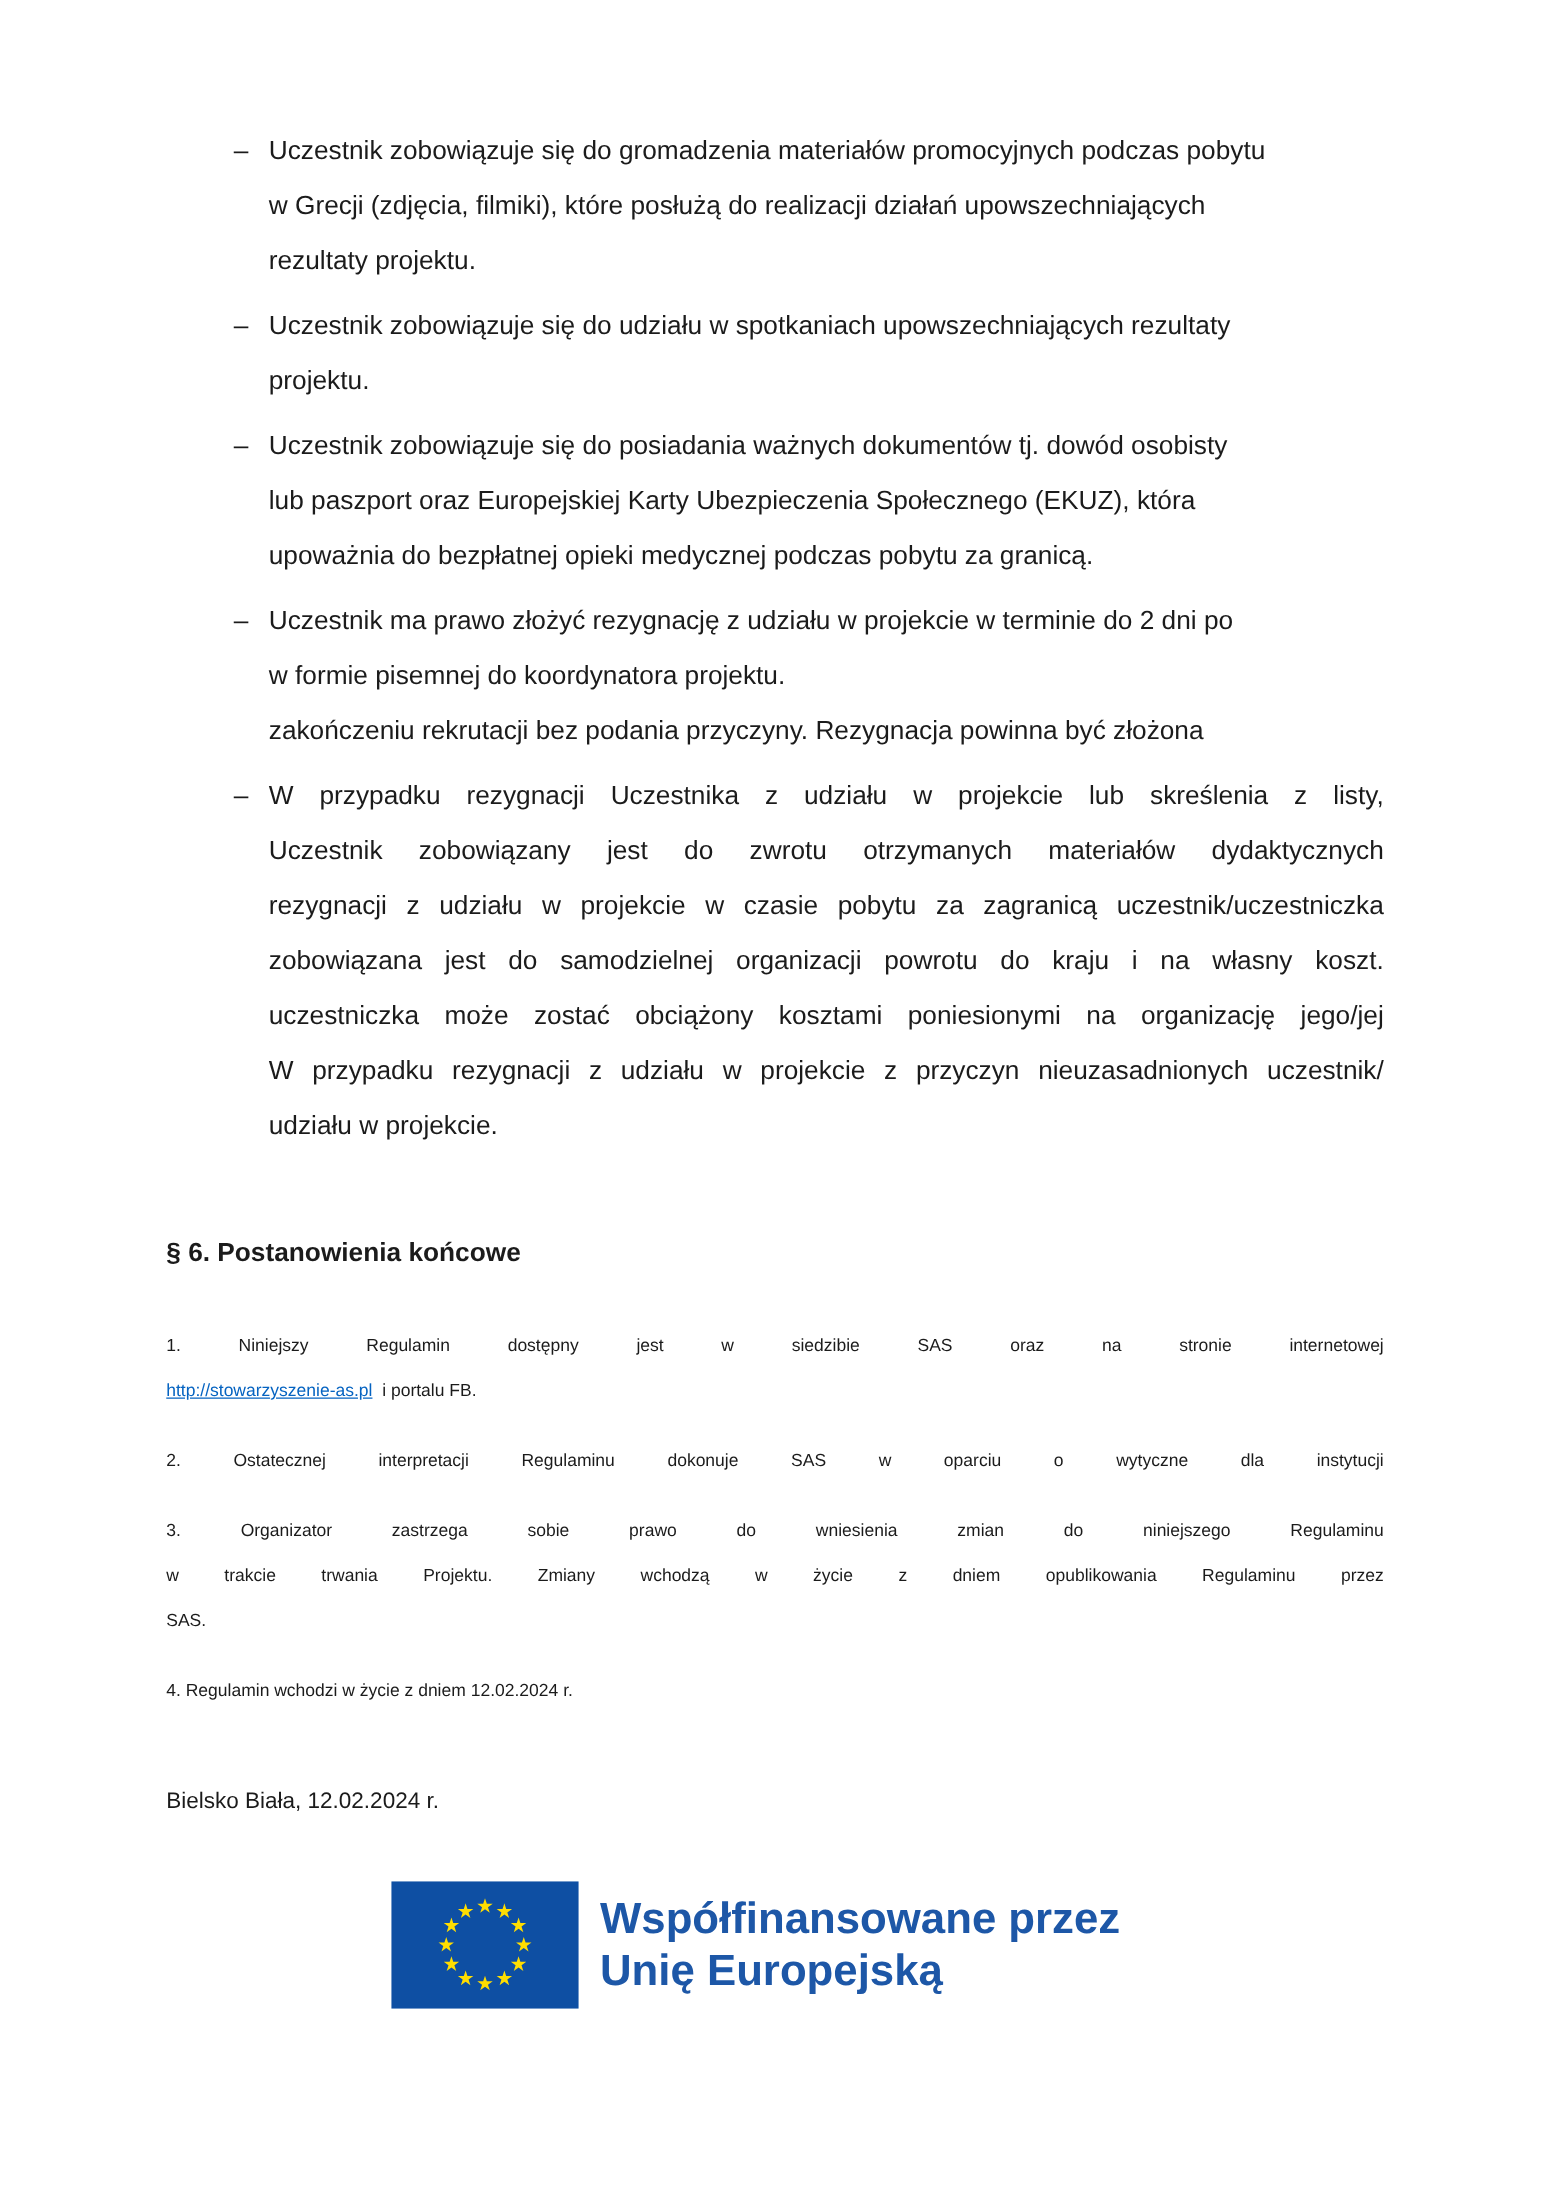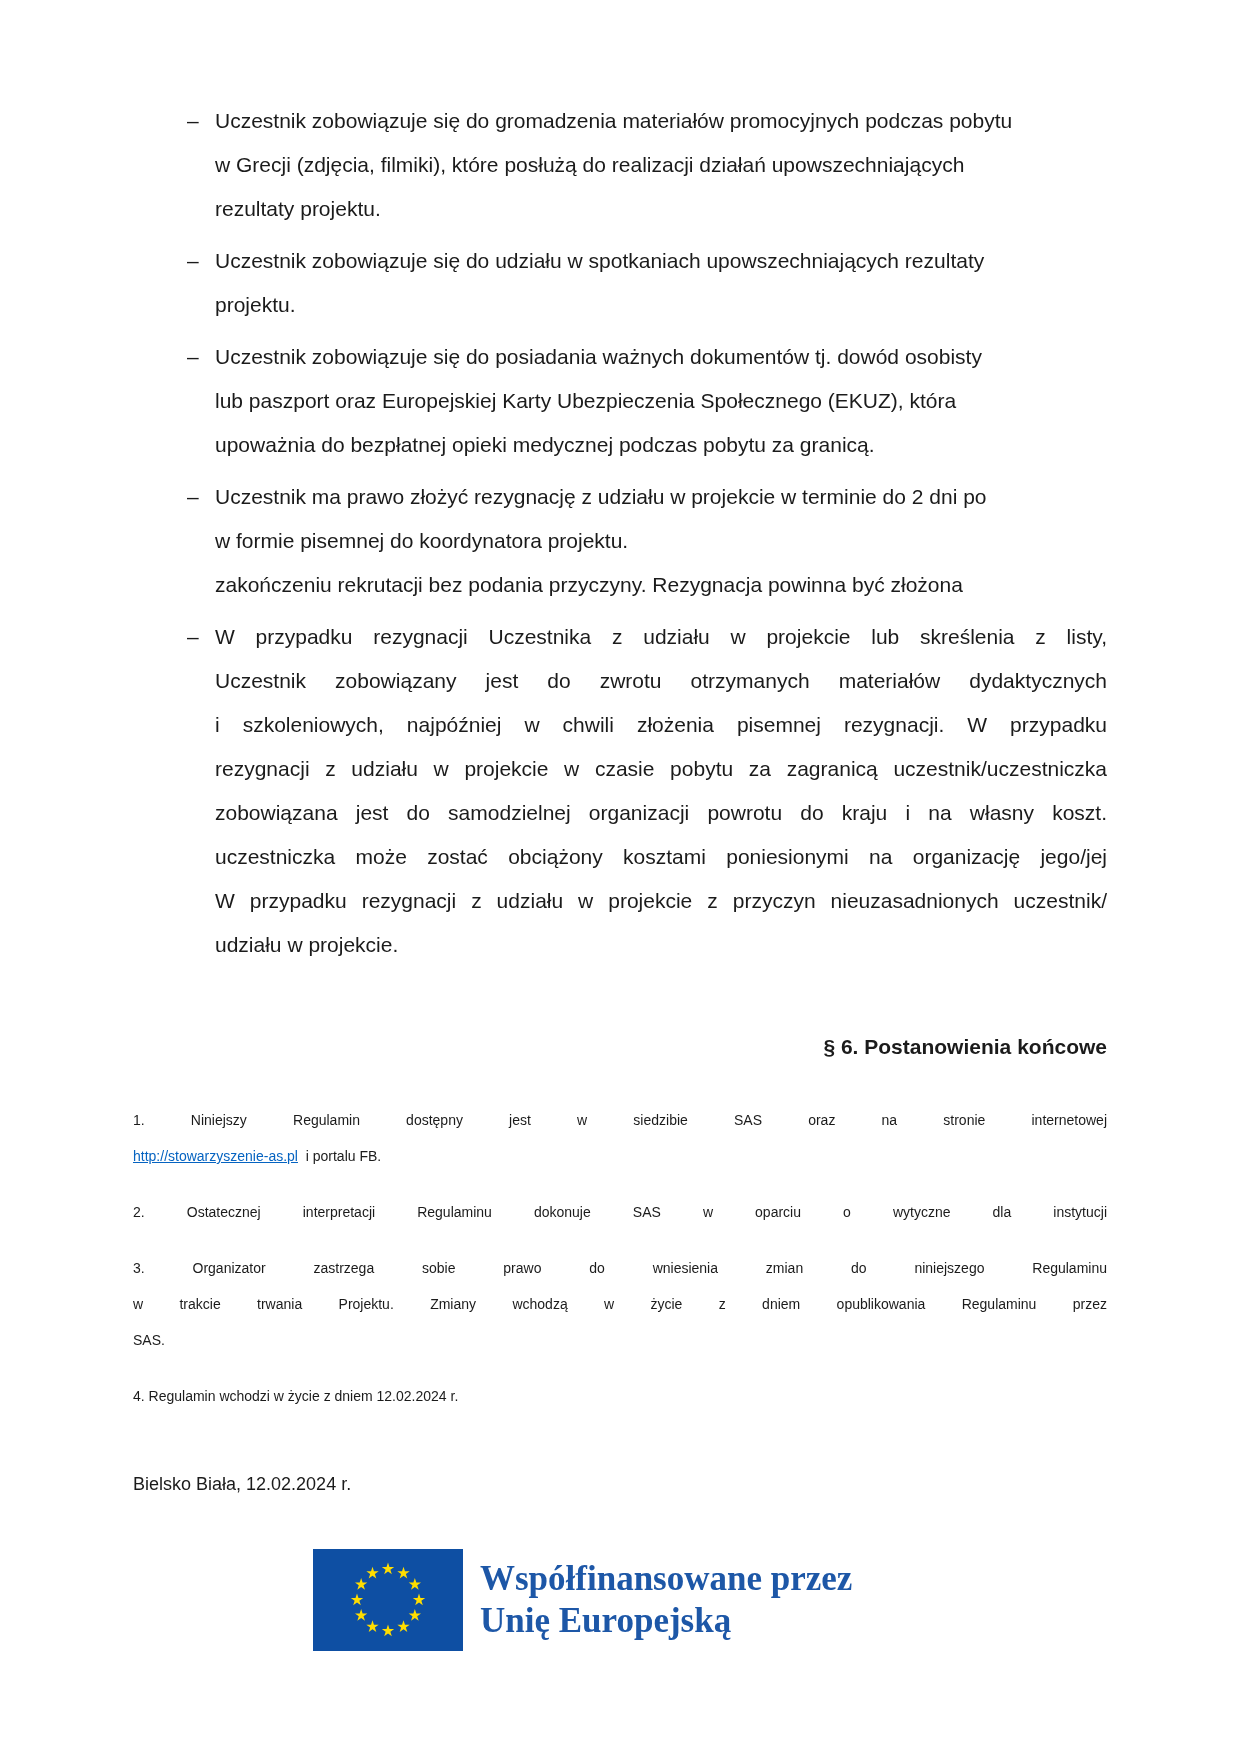--- a/index.html
+++ b/index.html
@@ -12,30 +12,30 @@
     padding:99px 133px 0 133px;
     overflow:hidden;
   }
   .bullets{list-style:none;margin:0;padding:0;font-size:21px;line-height:44px;}
   .bullets li{position:relative;padding-left:82px;margin-bottom:8px;}
   .bullets .mk{position:absolute;left:54px;top:0;}
   .ln{white-space:normal;}
   .jl{text-align:justify;text-align-last:justify;}
   .section-heading{
     margin-top:63px;
-    text-align:right;
+    text-align:left;
     font-size:21px;font-weight:bold;
     line-height:34px;
   }
   .paragraphs{margin-top:38px;font-size:14px;line-height:36px;}
   .paragraphs .para{margin:0 0 20px 0;}
   a.doc-link{color:#0563c1;}
   .after-link{white-space:pre-wrap;}
   .dateline{margin-top:55px;font-size:18px;line-height:30px;}
-  .logo-row{margin-top:50px;display:flex;align-items:center;font-family:Liberation Serif, serif;}
+  .logo-row{margin-top:50px;display:flex;align-items:center;}
   .eu-flag{margin-left:180px;width:150px;height:102px;display:block;flex:0 0 auto;}
   .logo-text{
     margin-left:17px;
     font-size:35px;font-weight:bold;line-height:42px;
     color:#1d57a7;
     letter-spacing:0px;
   }
 </style>
 </head>
 <body>
@@ -61,21 +61,20 @@
   <li>
     <span class="mk">–</span>
     <div class="ln">Uczestnik ma prawo złożyć rezygnację z udziału w projekcie w terminie do 2 dni po</div>
     <div class="ln">w formie pisemnej do koordynatora projektu.</div>
     <div class="ln">zakończeniu rekrutacji bez podania przyczyny. Rezygnacja powinna być złożona</div>
   </li>
   <li>
     <span class="mk">–</span>
     <div class="ln jl">W przypadku rezygnacji Uczestnika z udziału w projekcie lub skreślenia z listy,</div>
     <div class="ln jl">Uczestnik zobowiązany jest do zwrotu otrzymanych materiałów dydaktycznych</div>
-    <div class="ln jl">i szkoleniowych, najpóźniej w chwili złożenia pisemnej rezygnacji. W przypadku</div>
     <div class="ln jl">rezygnacji z udziału w projekcie w czasie pobytu za zagranicą uczestnik/uczestniczka</div>
     <div class="ln jl">zobowiązana jest do samodzielnej organizacji powrotu do kraju i na własny koszt.</div>
     <div class="ln jl">uczestniczka może zostać obciążony kosztami poniesionymi na organizację jego/jej</div>
     <div class="ln jl">W przypadku rezygnacji z udziału w projekcie z przyczyn nieuzasadnionych uczestnik/</div>
     <div class="ln">udziału w projekcie.</div>
   </li>
 </ul>
 
 <div class="section-heading">§ 6. Postanowienia końcowe</div>
 

